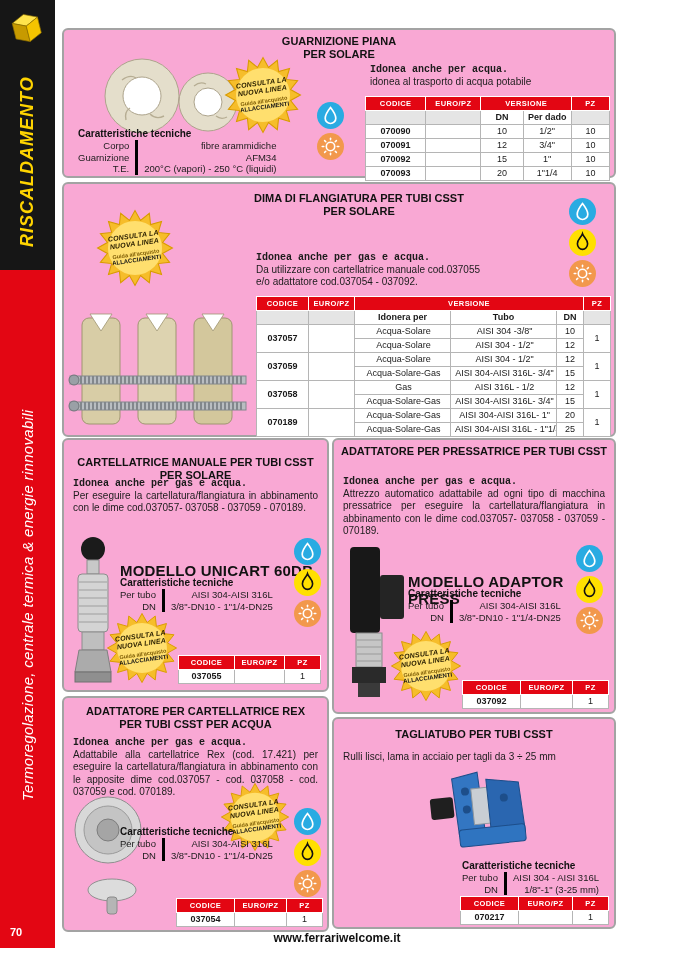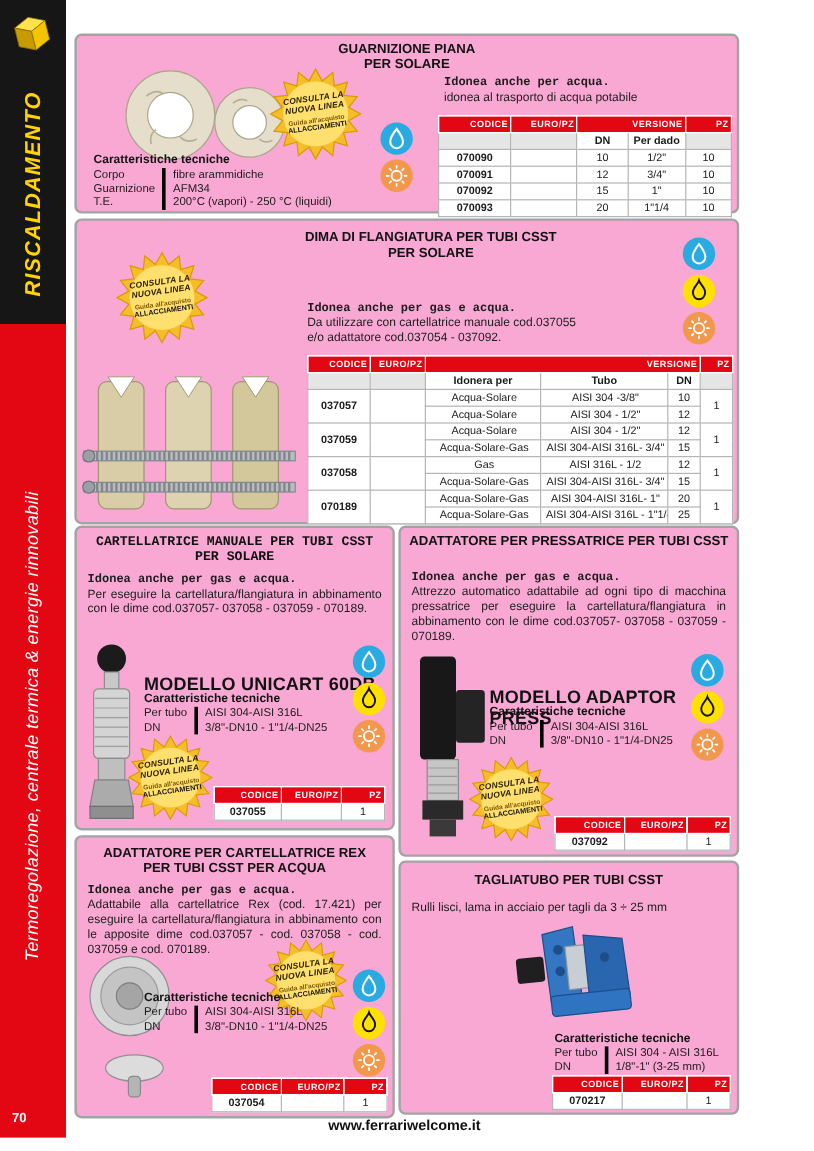--- a/index.html
+++ b/index.html
@@ -22,28 +22,28 @@
 
   
   .box{position:absolute;background:#f9a8d4;border:2px solid #a3a3a3;border-radius:6px;}
   .box-title{position:absolute;left:0;right:0;text-align:center;font-weight:700;font-size:11px;line-height:1.22;color:#121212;}
   .intro{position:absolute;font-size:10px;line-height:1.22;color:#1c1c1c;}
   .intro .b{font-weight:700;font-family:Liberation Mono, monospace;}
   .just{text-align:justify;}
   .model{position:absolute;font-size:15px;font-weight:700;color:#121212;letter-spacing:.2px;}
   .specs-title{font-size:10px;font-weight:700;color:#121212;margin-bottom:1px;}
   .specs{position:absolute;}
-  .spec-flex{display:flex;font-size:9.5px;line-height:1.22;color:#1c1c1c;}
+  .spec-flex{display:flex;font-size:9.5px;line-height:1.22;color:#1c1c1c;text-align:right;}
   .spec-labels div{padding-right:6px;}
   .spec-values{border-left:3px solid #000000;padding-left:6px;}
 
   
   table.ptable{position:absolute;border-collapse:collapse;table-layout:fixed;font-size:9px;color:#1a1a1a;background:#fff;}
   .ptable td{border:1px solid #b5b5b5;text-align:center;padding:0 2px;height:13px;line-height:1.05;overflow:hidden;white-space:nowrap;}
-  .ptable .rh{background:#e30613;color:#fff;font-size:7.5px;font-weight:700;letter-spacing:.4px;border:1px solid #fff;height:13px;text-align:right;}
+  .ptable .rh{background:#e30613;color:#fff;font-size:7.5px;font-weight:700;letter-spacing:.4px;border:1px solid #fff;height:13px;}
   .ptable .gray{background:#e5e5e5;}
   .ptable .sub{font-weight:700;}
   .ptable .code{font-weight:700;}
   .ptable .al{text-align:center;padding-left:4px;}
 
   
   .icons{position:absolute;display:flex;flex-direction:column;gap:4px;}
   .cicon{width:27px;height:27px;border-radius:50%;display:flex;align-items:center;justify-content:center;}
   .ic-water{background:#29abe2;}
   .ic-gas{background:#ffe000;}
@@ -359,21 +359,21 @@
       <tr>
             <td class="al">Acqua-Solare-Gas</td>
             <td class="al">AISI 304-AISI 316L - 1"1/4</td>
             <td>25</td>
           </tr>
     </tbody>
       </table>
   </div>
 
   <div class="box" style="left:62px;top:438px;width:263px;height:250px;">
-    <div class="box-title" style="top:6px;font-family:Liberation Mono, monospace;">
+    <div class="box-title" style="top:16px;">
       <div>CARTELLATRICE MANUALE PER TUBI CSST</div>
         <div>PER SOLARE</div>
     </div>
     <div class="intro just" style="left:9px;top:38px;width:245px;">
       <div class="b">Idonea anche per gas e acqua.</div>
       <div>Per eseguire la cartellatura/flangiatura in abbinamento con le dime cod.037057- 037058 - 037059 - 070189.</div>
     </div>
 
     <div class="imgwrap" style="left:5px;top:96px;">
       <svg width="48" height="152" viewBox="0 0 48 152">

